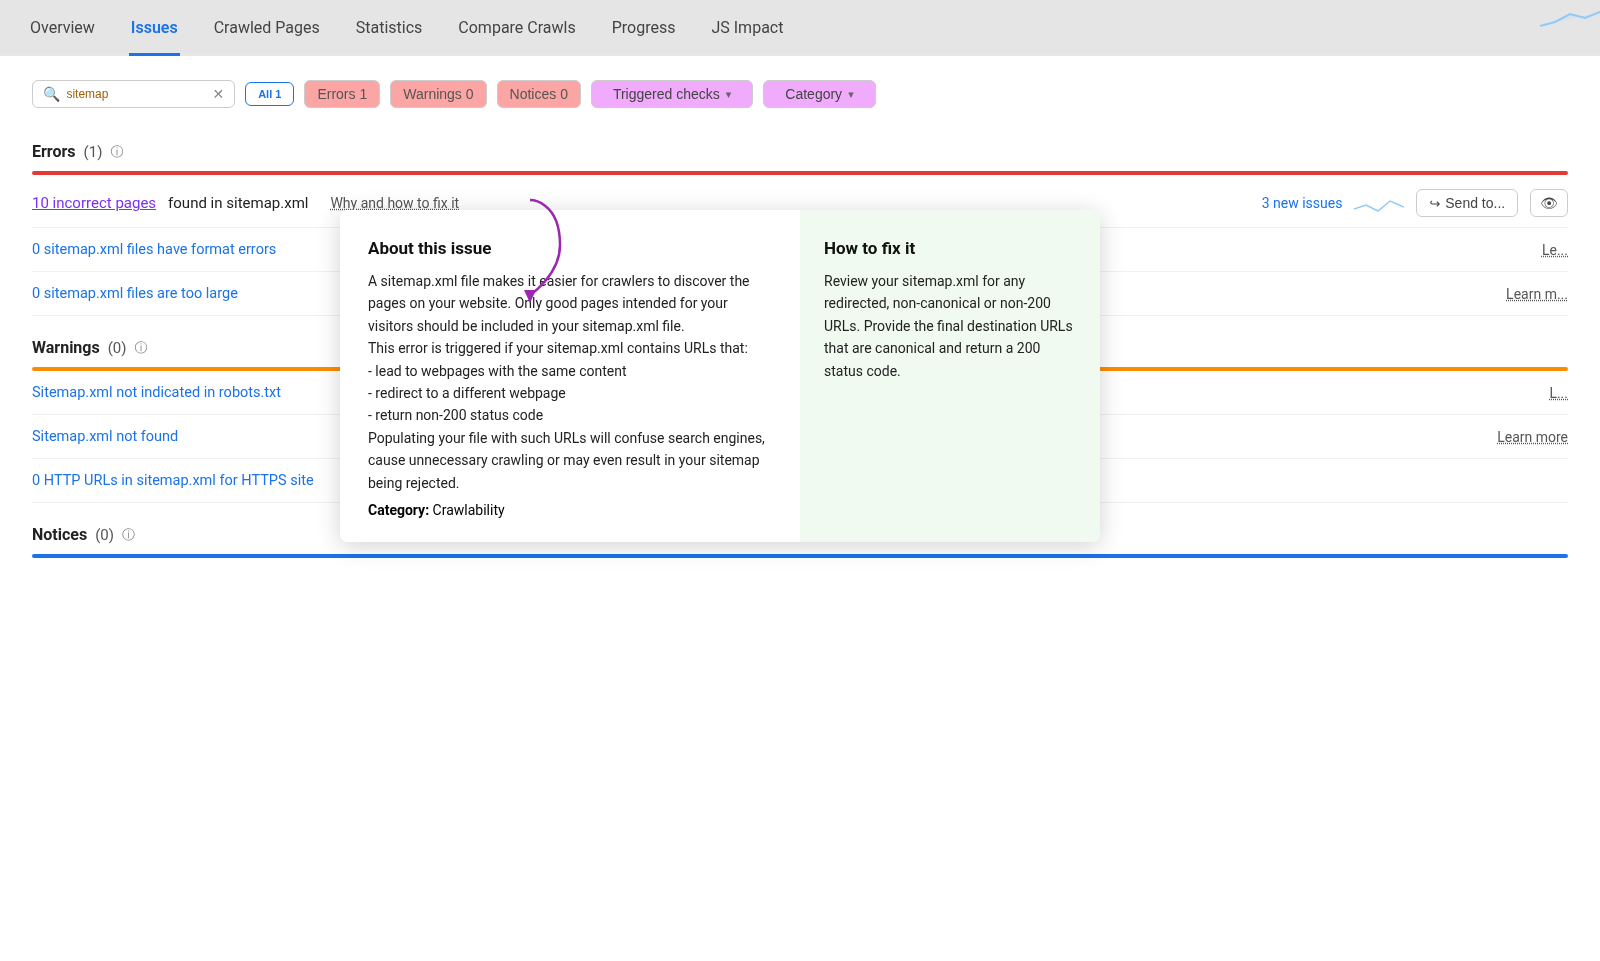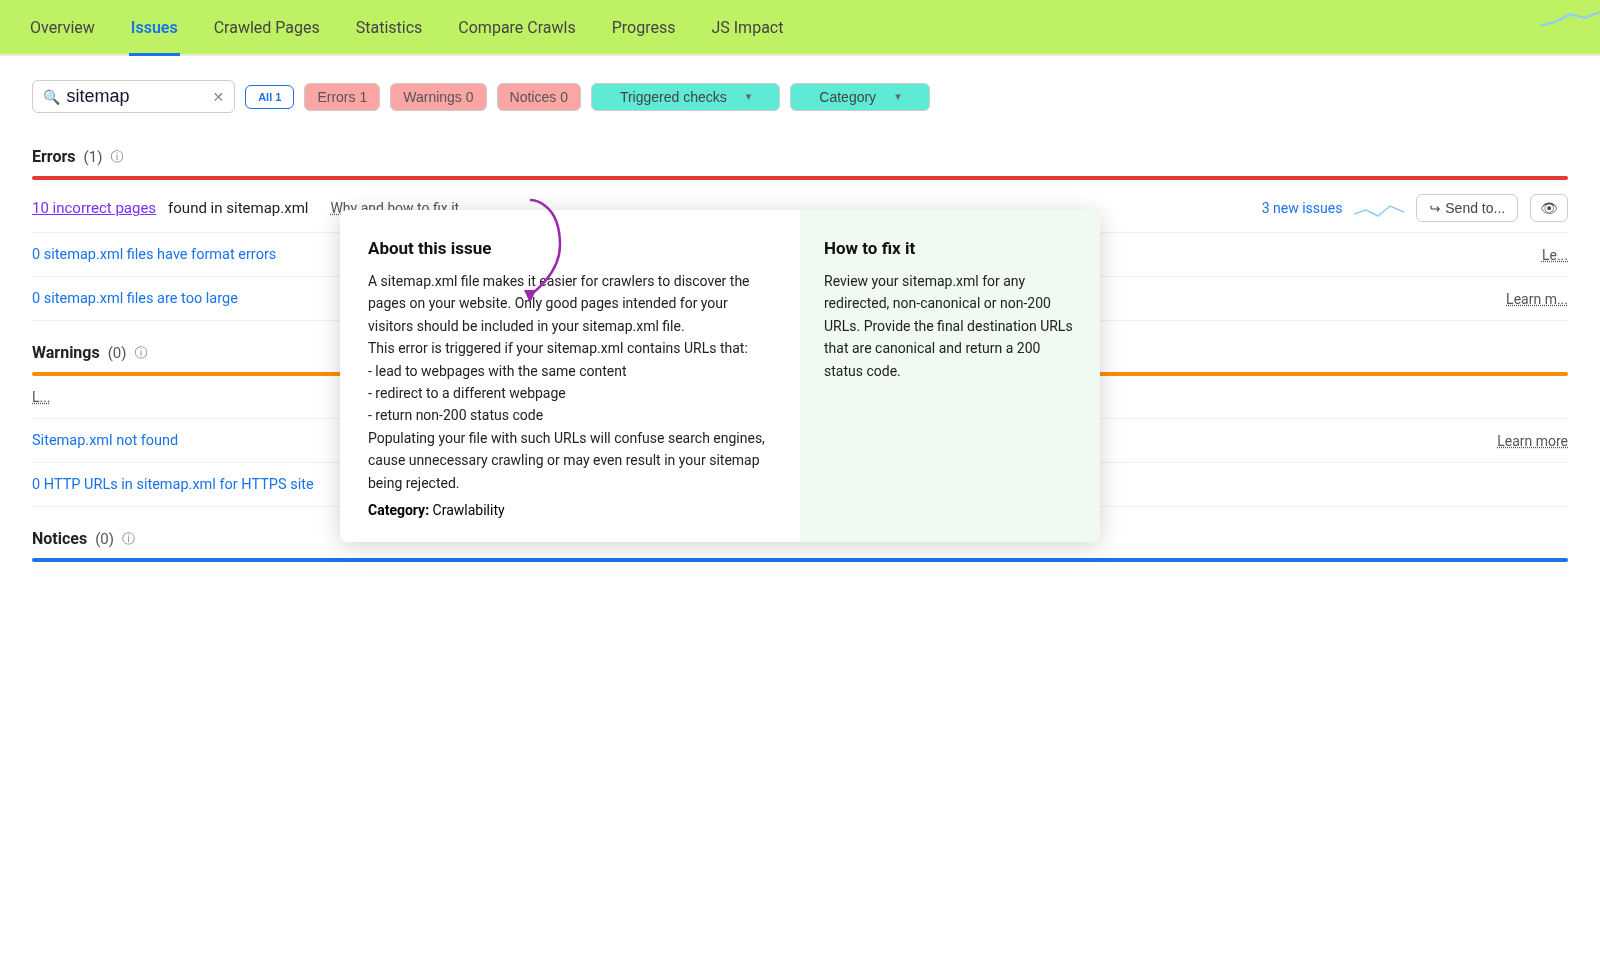--- a/index.html
+++ b/index.html
@@ -5,21 +5,21 @@
     * { box-sizing: border-box; margin: 0; padding: 0; }
     body { font-family: -apple-system, BlinkMacSystemFont, 'Segoe UI', Roboto, sans-serif; background: #fff; font-size: 15px; color: #222; }
 
     
     .top-nav {
       display: flex;
       align-items: center;
       padding: 0 28px;
       border-bottom: 2px solid #e8e8e8;
       gap: 32px;
-      background: #bef264;
+      background: #e5e5e5;
     }
     .nav-item {
       padding: 18px 2px 16px;
       font-size: 16px;
       color: #444;
       cursor: pointer;
       border-bottom: 3px solid transparent;
       margin-bottom: -2px;
     }
     .nav-item.active {
@@ -47,22 +47,22 @@
       align-items: center;
       border: 1.5px solid #ccc;
       border-radius: 6px;
       padding: 5px 10px;
       gap: 6px;
       background: #fff;
     }
     .search-box input {
       border: none;
       outline: none;
-      font-size: 18px;
-      color: #0f172a;
+      font-size: 12px;
+      color: #a16207;
       width: 140px;
       background: transparent;
     }
     .search-icon { color: #888; font-size: 14px; }
     .clear-icon { color: #888; cursor: pointer; font-size: 14px; }
 
     .filter-btn {
       border: 1.5px solid #1a73e8;
       border-radius: 6px;
       padding: 5px 12px;
@@ -77,28 +77,28 @@
       border-radius: 6px;
       padding: 5px 12px;
       background: #fca5a5;
       color: #555;
       font-size: 14px;
       cursor: pointer;
     }
     .dropdown-btn {
       border: 1.5px solid #ccc;
       border-radius: 6px;
-      padding: 5px 28px;
-      background: #5eead4;
+      padding: 5px 21px;
+      background: #f0abfc;
       color: #444;
       font-size: 14px;
       cursor: pointer;
       display: flex;
       align-items: center;
-      gap: 19px;
+      gap: 6px;
     }
     .dropdown-arrow { font-size: 11px; color: #666; }
 
     
     .section-header {
       display: flex;
       align-items: center;
       gap: 8px;
       margin-bottom: 0;
       padding: 6px 0;
@@ -377,20 +377,21 @@
   </div>
 
   <div class="section-block" style="margin-top:16px;">
     <div class="section-header">
       <span class="title">Warnings</span>
       <span class="count">(0)</span>
       <span class="info-icon">ⓘ</span>
     </div>
     <div class="section-bar bar-orange" style="margin: 4px 0 0 0;"></div>
     <div class="issue-row">
+      <a class="issue-link" href="#">Sitemap.xml not indicated in robots.txt</a>
       <span class="learn-more-link">L...</span>
     </div>
     <div class="issue-row">
       <a class="issue-link" href="#">Sitemap.xml not found</a>
       <span class="learn-more-link">Learn more</span>
     </div>
     <div class="issue-row">
       <a class="issue-link" href="#">0 HTTP URLs in sitemap.xml for HTTPS site</a>
     </div>
   </div>

